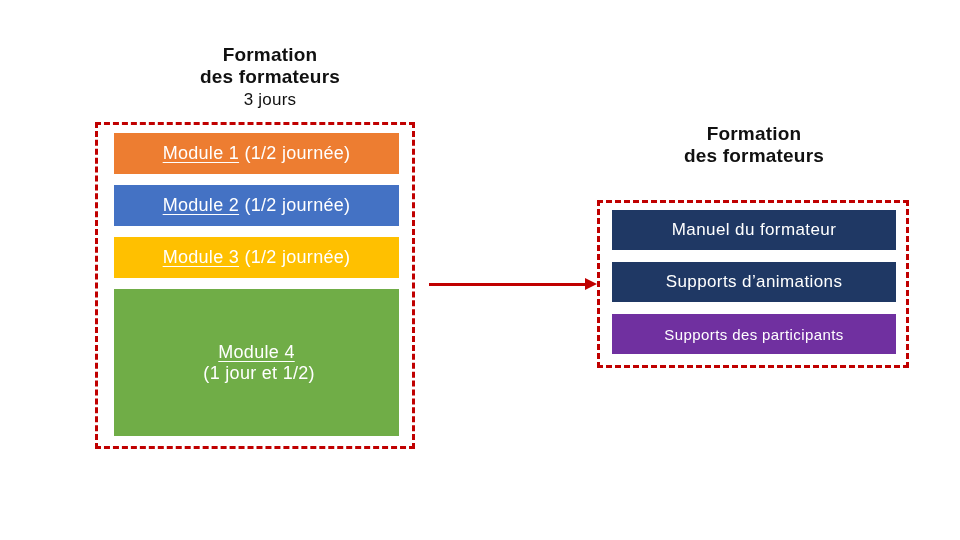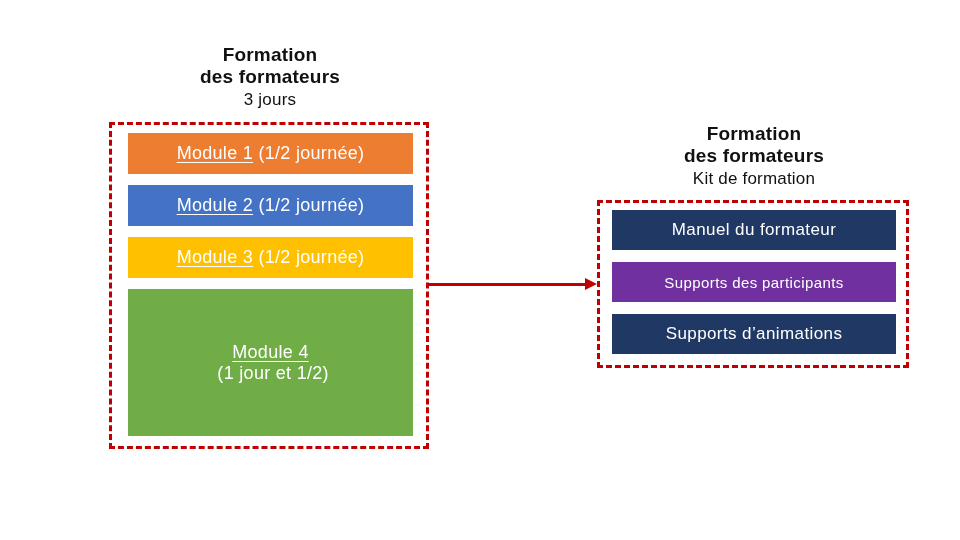--- a/index.html
+++ b/index.html
@@ -36,21 +36,21 @@
   #left-title  { left: 86px;  top: 44px;  width: 320px; }
   #right-title { left: 575px; top: 123px; width: 310px; }
 
   .dashed-group {
     position: absolute;
     box-sizing: border-box;
     border: 3px dashed #C00000;
     background: transparent;
   }
   #left-group {
-    left: 85px; top: 122px;
+    left: 71px; top: 122px;
     width: 320px; height: 327px;
     padding: 8px 13px 0 16px;
   }
   #right-group {
     left: 573px; top: 200px;
     width: 312px; height: 168px;
     padding: 7px 10px 0 12px;
   }
   .module-bar {
     height: 41px;
@@ -127,28 +127,27 @@
   </div>
 
   <div id="connector">
     <div class="shaft"></div>
     <div class="head"></div>
   </div>
 
   <div class="title-block" id="right-title">
     <div class="title-line">Formation</div>
     <div class="title-line">des formateurs</div>
-    <div class="title-sub">Kit de formation</div>
   </div>
 
   <div class="dashed-group" id="right-group">
     <div class="kit-bar" style="background-color: rgb(31, 56, 100);">
       <span>Manuel du formateur</span>
     </div>
+    <div class="kit-bar" style="background-color: rgb(31, 56, 100);">
+      <span>Supports d’animations</span>
+    </div>
     <div class="kit-bar small-text" style="background-color: rgb(112, 48, 160);">
       <span>Supports des participants</span>
-    </div>
-    <div class="kit-bar" style="background-color: rgb(31, 56, 100);">
-      <span>Supports d’animations</span>
     </div>
   </div>
 
 </div>
 
 </body></html>

